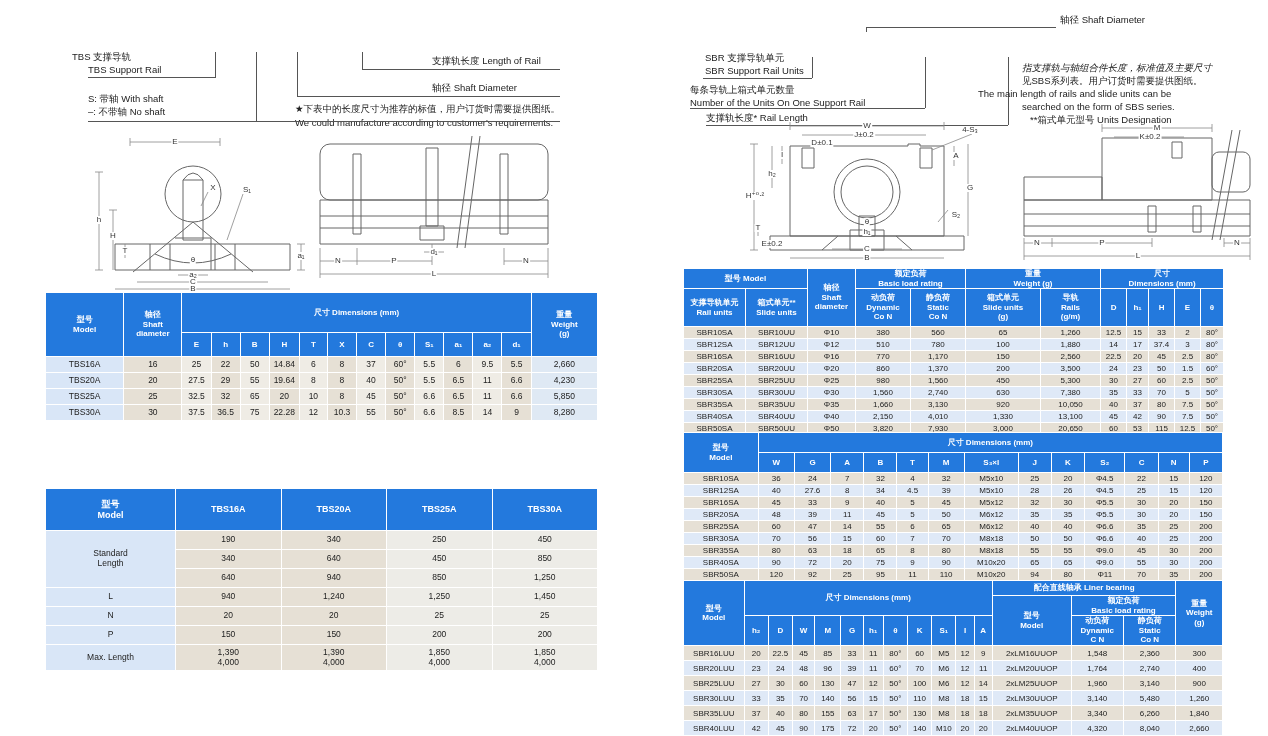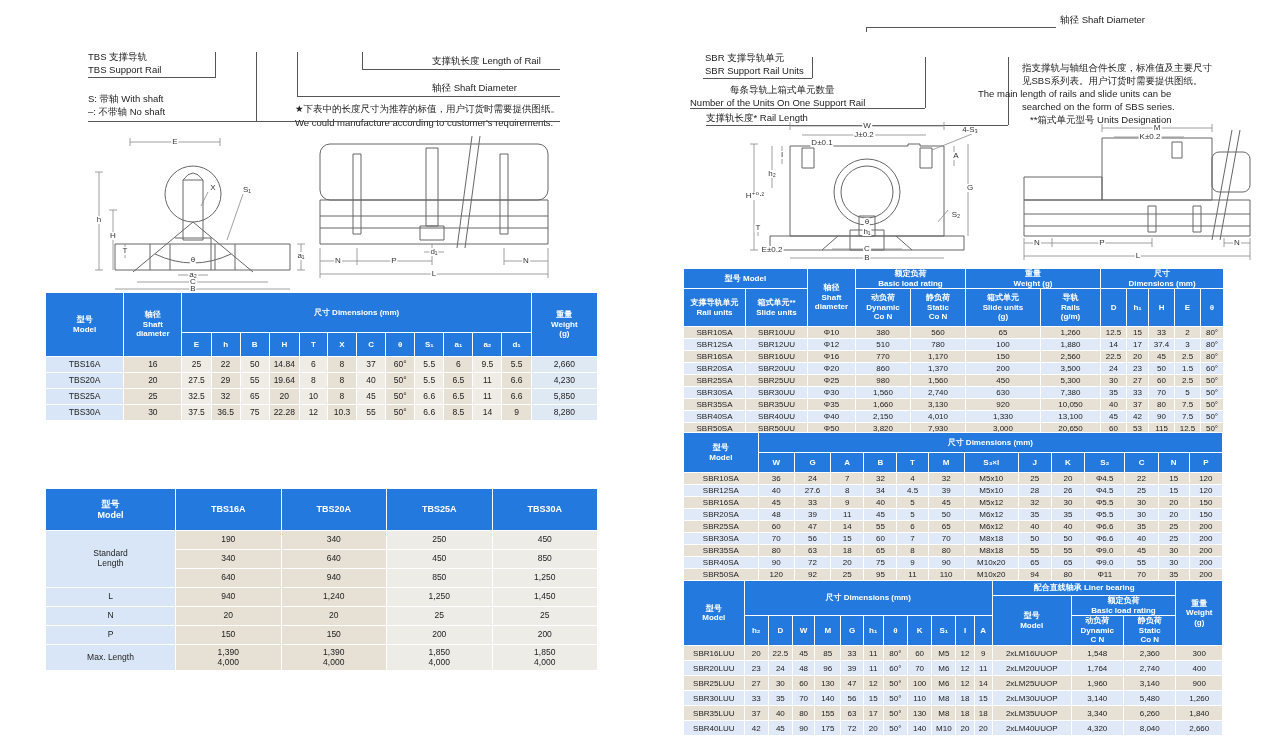--- a/index.html
+++ b/index.html
@@ -42,21 +42,21 @@
   #tbl-luu thead tr:nth-child(1){height:15px;} #tbl-luu thead tr:nth-child(2){height:17px;} #tbl-luu thead tr:nth-child(3){height:30px;}
   .sec-title{position:absolute;font-size:9.5px;color:#222;line-height:1.4;}
   .sec-title .cn{font-weight:bold;}
   svg line,svg path,svg rect,svg circle{vector-effect:non-scaling-stroke;}
 </style>
 </head>
 <body>
 
 <div id="page">
 
-  <div class="lab" style="left:88px;top:51px;">TBS 支撑导轨</div>
+  <div class="lab" style="left:72px;top:51px;">TBS 支撑导轨</div>
   <div class="lab" style="left:88px;top:64px;">TBS Support Rail</div>
   <div class="lab" style="left:88px;top:93px;">S: 带轴  With shaft</div>
   <div class="lab" style="left:88px;top:106px;">–: 不带轴  No shaft</div>
   <div class="lab" style="left:432px;top:55px;">支撑轨长度  Length of Rail</div>
   <div class="lab" style="left:432px;top:82px;">轴径  Shaft Diameter</div>
   <div class="lab" style="left:295px;top:103px;">★下表中的长度尺寸为推荐的标值，用户订货时需要提供图纸。</div>
   <div class="lab" style="left:295px;top:117px;">We could manufacture according to customer's requirements.</div>
   <div class="vline" style="left:215px;top:52px;height:25px;"></div>
   <div class="hline" style="left:88px;top:77px;width:128px;"></div>
   <div class="vline" style="left:256px;top:52px;height:69px;"></div>
@@ -66,28 +66,28 @@
   <div class="vline" style="left:362px;top:52px;height:17px;"></div>
   <div class="hline" style="left:362px;top:69px;width:198px;"></div>
 
   <div class="lab" style="left:1060px;top:14px;">轴径  Shaft Diameter</div>
   <div class="hline" style="left:866px;top:27px;width:190px;"></div>
   <div class="vline" style="left:866px;top:27px;height:5px;"></div>
   <div class="lab" style="left:705px;top:52px;">SBR 支撑导轨单元</div>
   <div class="lab" style="left:705px;top:65px;">SBR Support Rail Units</div>
   <div class="vline" style="left:812px;top:57px;height:21px;"></div>
   <div class="hline" style="left:703px;top:78px;width:109px;"></div>
-  <div class="lab" style="left:690px;top:84px;margin-left:40px;">每条导轨上箱式单元数量</div>
+  <div class="lab" style="left:690px;top:84px;">每条导轨上箱式单元数量</div>
   <div class="lab" style="left:690px;top:97px;">Number of the Units On One Support Rail</div>
   <div class="vline" style="left:925px;top:57px;height:51px;"></div>
   <div class="hline" style="left:690px;top:108px;width:235px;"></div>
   <div class="lab" style="left:706px;top:112px;">支撑轨长度*  Rail Length</div>
   <div class="vline" style="left:1008px;top:57px;height:68px;"></div>
   <div class="hline" style="left:706px;top:125px;width:302px;"></div>
-  <div class="lab" style="left:1022px;top:62px;">指支撑轨与轴组合件长度，标准值及主要尺寸</div>
+  <div class="lab" style="left:1022px;top:62px;font-style:italic;">指支撑轨与轴组合件长度，标准值及主要尺寸</div>
   <div class="lab" style="left:1022px;top:75px;">见SBS系列表。用户订货时需要提供图纸。</div>
   <div class="lab" style="left:978px;top:88px;">The main length of rails and slide units can be</div>
   <div class="lab" style="left:1022px;top:101px;">searched on the form of SBS series.</div>
   <div class="lab" style="left:1030px;top:114px;">**箱式单元型号  Units Designation</div>
 
   <div class="drawing" id="draw-lf" style="left:75px;top:132px;width:250px;height:160px;">
     <svg width="250" height="160" viewBox="0 0 250 160">
       <g stroke="#666" fill="none" stroke-width="1">
         <circle cx="118" cy="62" r="28"></circle>
         <path d="M108,48 q10,-14 20,0"></path>
@@ -209,21 +209,21 @@
       <span class="dim-label" style="left: 40px; top: 37px;">I</span>
       <span class="dim-label" style="left: 30px; top: 56px;">h₂</span>
       <span class="dim-label" style="left: 214px; top: 38px;">A</span>
       <span class="dim-label" style="left: 228px; top: 70px;">G</span>
       <span class="dim-label" style="left: 13px; top: 78px;">H⁺⁰·²</span>
       <span class="dim-label" style="left: 214px; top: 97px;">S₂</span>
       <span class="dim-label" style="left: 125px; top: 104px;">θ</span>
       <span class="dim-label" style="left: 125px; top: 114px;">h₁</span>
       <span class="dim-label" style="left: 125px; top: 131px;">C</span>
       <span class="dim-label" style="left: 125px; top: 140px;">B</span>
-      <span class="dim-label" style="left: 30px; top: 132px;">E±0.2</span>
+      <span class="dim-label" style="left: 30px; top: 126px;">E±0.2</span>
       <span class="dim-label" style="left: 16px; top: 110px;">T</span>
     </div>
 
   <div class="drawing" id="draw-rs" style="left:1012px;top:122px;width:250px;height:142px;">
     <svg width="250" height="142" viewBox="0 0 250 142">
       <g stroke="#666" fill="none" stroke-width="1">
         <rect x="90" y="16" width="110" height="62"></rect>
         <rect x="200" y="30" width="38" height="40" rx="7"></rect>
         <rect x="12" y="55" width="78" height="23"></rect>
         <rect x="12" y="78" width="226" height="36"></rect>

